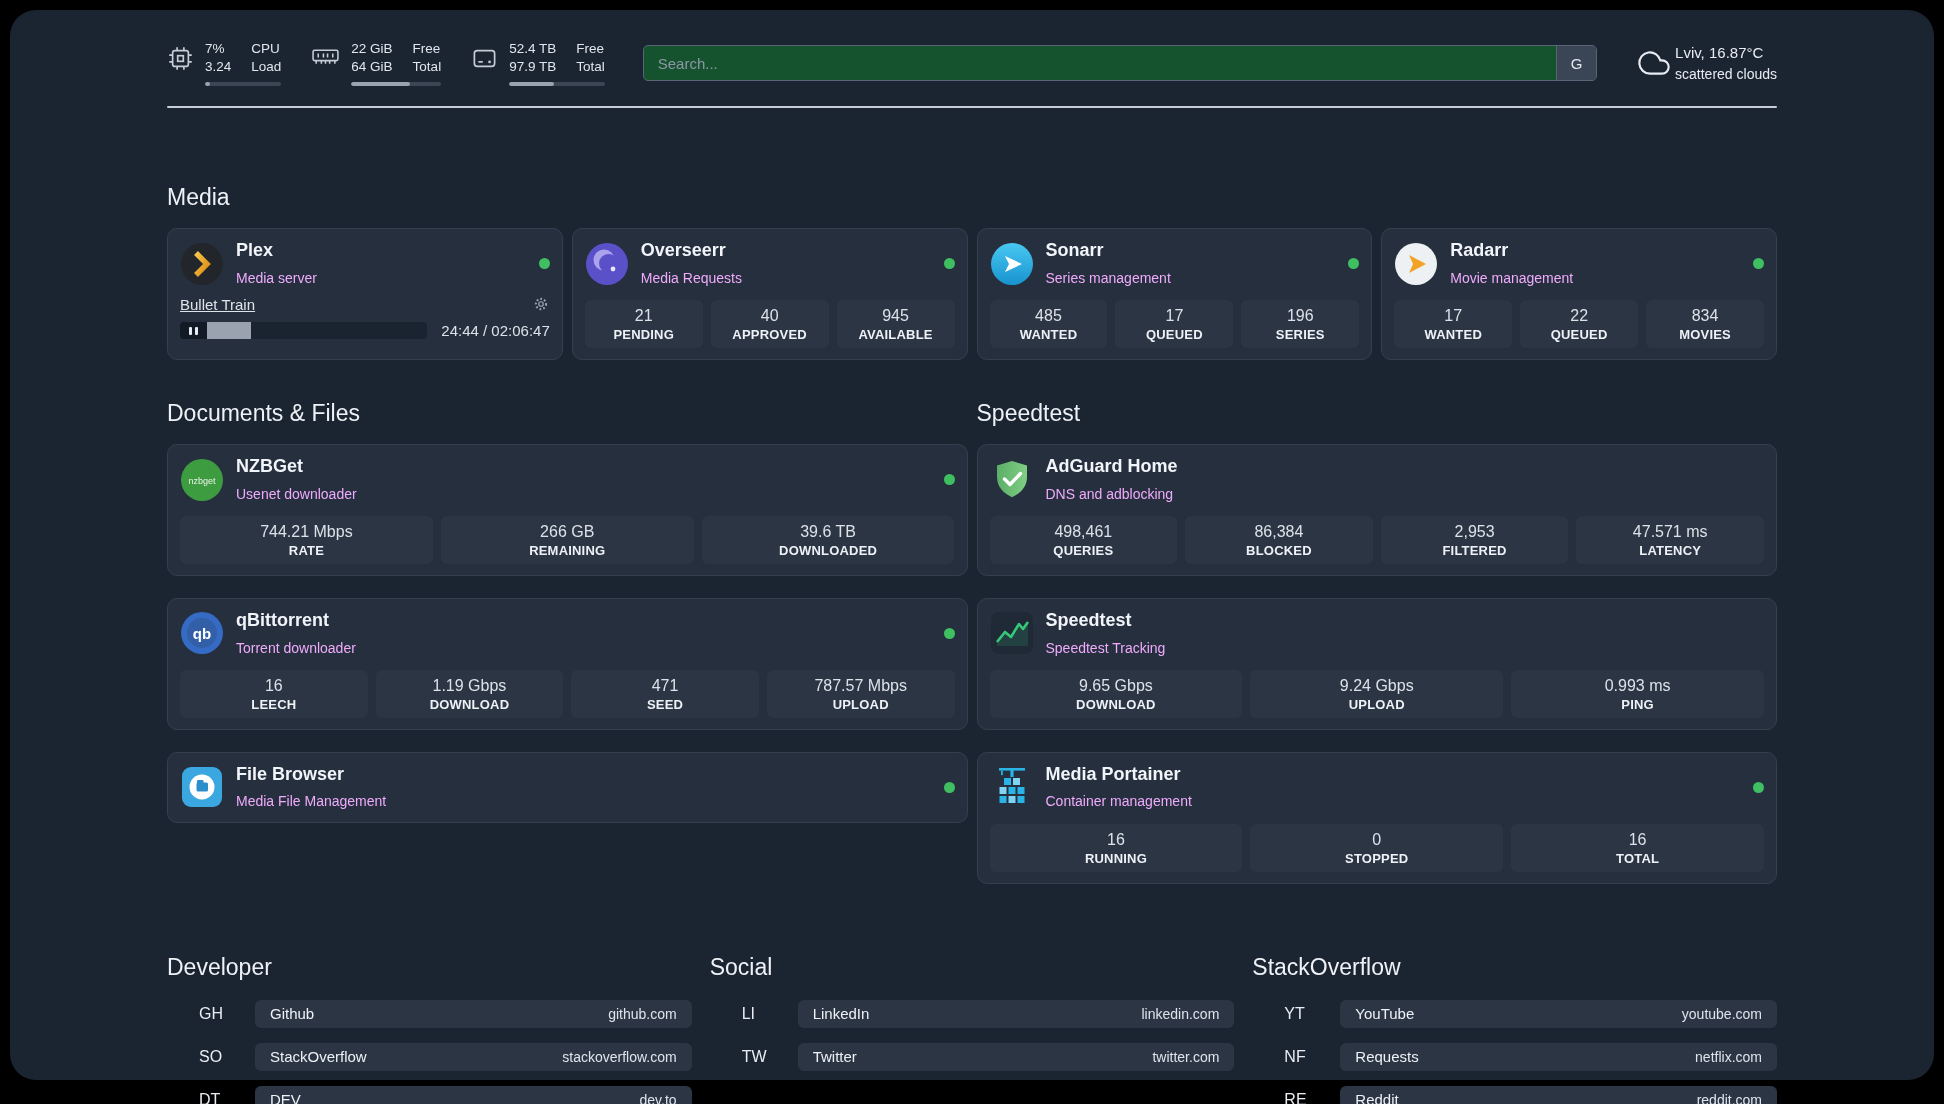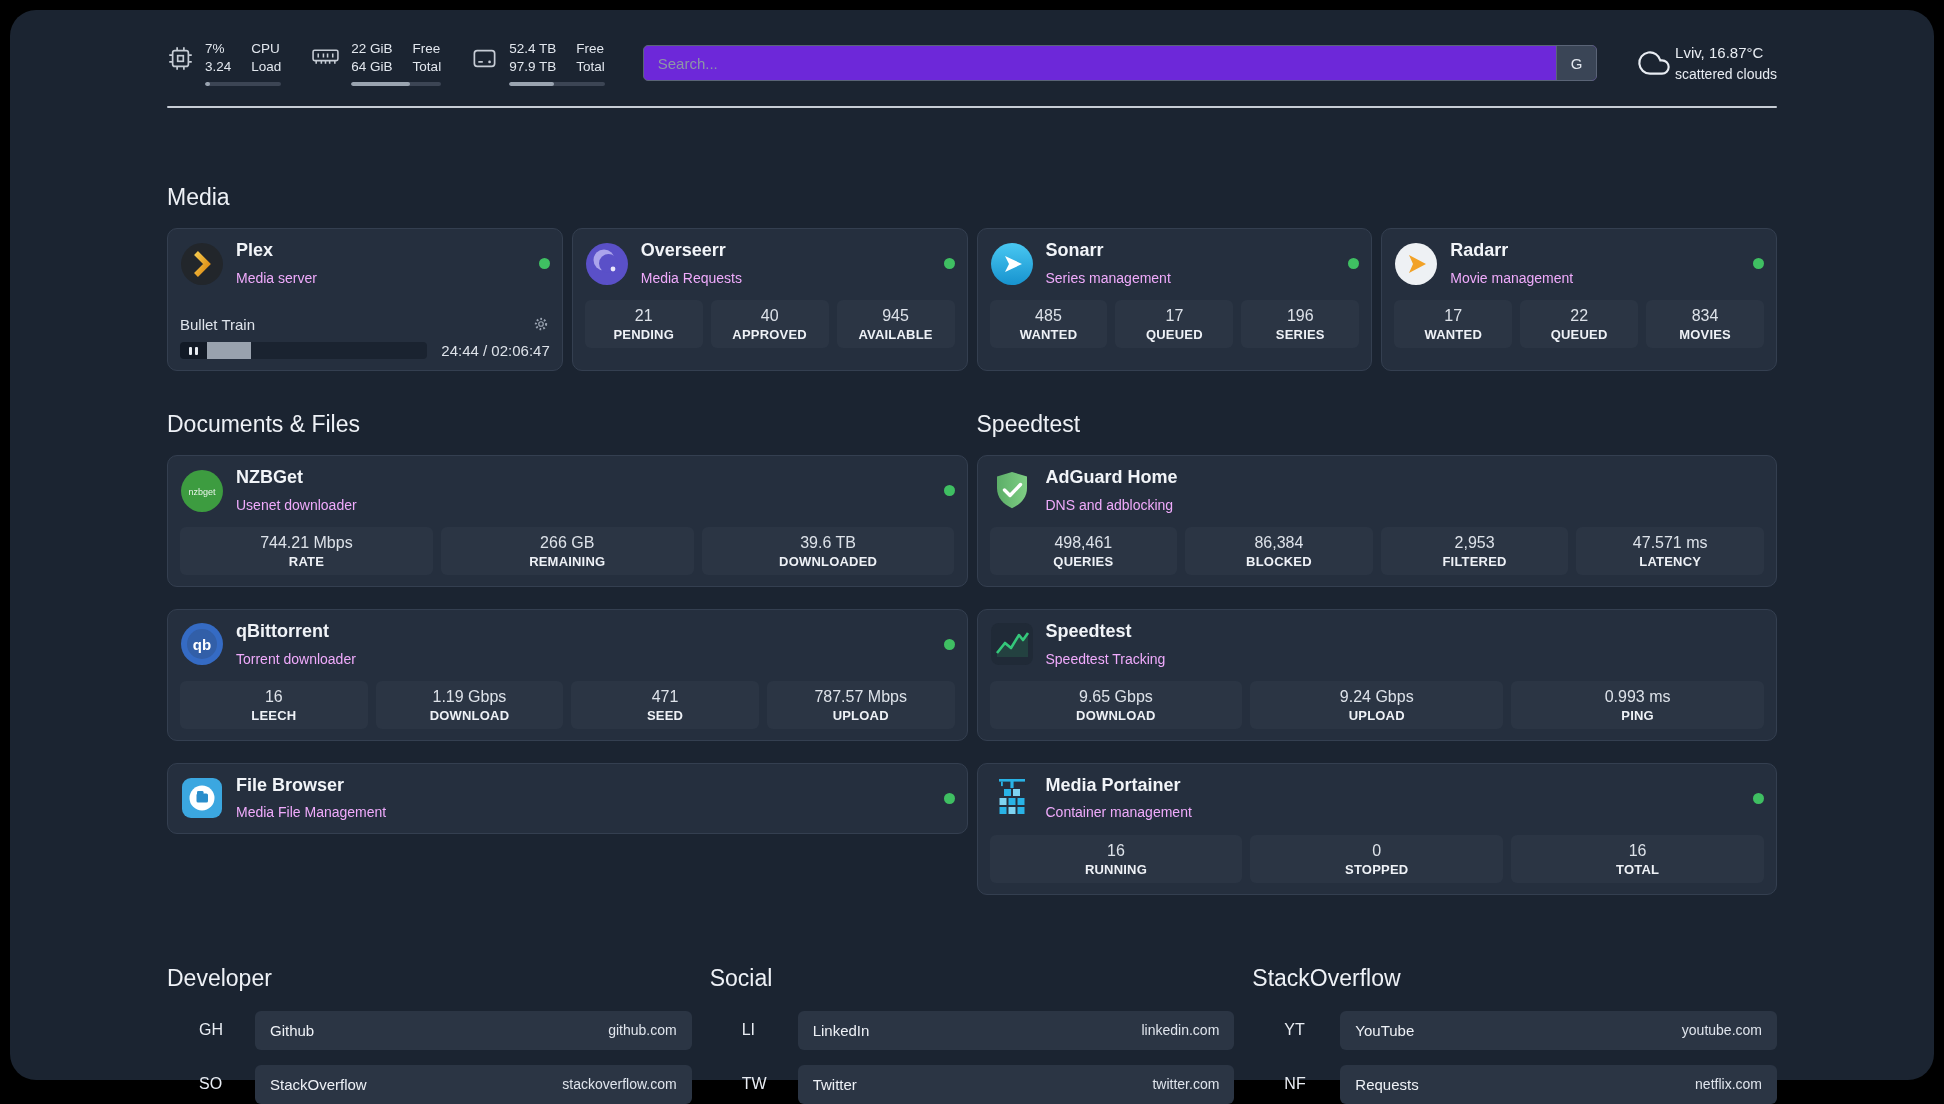--- a/index.html
+++ b/index.html
@@ -11,21 +11,21 @@
 
   
   .topbar{display:flex;align-items:center;}
   .sys{display:flex;align-items:flex-start;gap:11px;margin-right:30px;}
   .sys svg{margin-top:5px;flex:none;}
   .sys-rows{display:flex;gap:20px;}
   .sys-col{display:flex;flex-direction:column;font-size:13.5px;line-height:1.35;color:#e2e7ee;}
   .sys-bar{height:4px;background:#3c4554;border-radius:2px;margin-top:6px;overflow:hidden;}
   .sys-bar i{display:block;height:100%;background:#9aa4b0;border-radius:2px;}
   .search-wrap{flex:1;position:relative;margin:0 36px 0 8px;}
-  .search-input{width:100%;height:36px;background:#6d28d9;border:1px solid #5a6476;border-radius:5px;
+  .search-input{width:100%;height:36px;background:#14532d;border:1px solid #5a6476;border-radius:5px;
                 color:#d6dbe3;font-size:15px;padding:0 58px 0 14px;outline:none;}
   .search-input::placeholder{color:#8d96a6;}
   .g-btn{position:absolute;top:1px;right:1px;bottom:1px;width:40px;background:#3a4556;
          border:none;border-left:1px solid #5a6476;border-radius:0 4px 4px 0;color:#e3e8ef;
          font-size:15px;display:flex;align-items:center;justify-content:center;cursor:pointer;
          font-family:inherit;}
   .weather{display:flex;align-items:center;color:#e8ecf2;}
   .weather-txt{font-size:15px;line-height:1.45;}
   .weather-txt .cond{font-size:14px;}
   .divider{height:2px;background:#c6ccd5;border-radius:1px;margin-top:20px;}
@@ -45,37 +45,37 @@
   .app-meta{min-width:0;}
   .app-name{font-size:18px;font-weight:600;color:#f1f4f8;line-height:1.2;}
   .app-sub{font-size:14px;color:#f0abfc;line-height:1.3;margin-top:7px;}
   .dot{width:11px;height:11px;border-radius:50%;background:#3fbf62;margin-left:auto;flex:none;}
   .stats{display:flex;gap:8px;margin-top:13px;}
   .tile{flex:1;background:#2b3544;border-radius:6px;text-align:center;padding:7px 4px 6px;}
   .tile-value{font-size:16px;color:#dde2e9;white-space:nowrap;}
   .tile-label{font-size:13px;font-weight:700;color:#eef1f6;margin-top:2px;letter-spacing:.2px;}
 
   
-  .np-row{display:flex;align-items:center;justify-content:space-between;margin-top:28px;
-          font-size:15px;color:#dfe4eb;}
+  .np-row{display:flex;align-items:center;justify-content:space-between;margin-top:8px;
+          font-size:15px;color:#dfe4eb;text-decoration:underline;}
   .gear{width:18px;height:18px;flex:none;cursor:pointer;}
   .pb-row{display:flex;align-items:center;margin-top:9px;}
   .pause-btn{width:27px;height:17px;background:#121a26;border:none;border-radius:4px 0 0 4px;
              display:flex;align-items:center;justify-content:center;gap:3px;flex:none;cursor:pointer;}
   .pause-btn i{width:3px;height:8px;background:#e8ecf2;border-radius:1px;}
   .pb-track{flex:1;height:17px;background:#1a2330;border-radius:0 4px 4px 0;overflow:hidden;}
   .pb-fill{height:100%;background:#99a2ae;}
   .pb-time{font-size:15px;color:#dde2e9;margin-left:14px;white-space:nowrap;}
 
   
   .links-grid{display:grid;grid-template-columns:repeat(3,1fr);gap:18px;margin-top:70px;}
   .link-rows{margin-top:19px;display:flex;flex-direction:column;gap:15px;}
   .link-row{display:flex;align-items:center;cursor:pointer;margin-left:32px;}
   .link-abbr{width:56px;font-size:16px;color:#e9edf3;flex:none;}
-  .link-pill{flex:1;height:39px;background:#2b3544;border-radius:6px;display:flex;align-items:center;
+  .link-pill{flex:1;height:28px;background:#2b3544;border-radius:6px;display:flex;align-items:center;
              justify-content:space-between;padding:4px 15px;}
   .link-name{font-size:15px;color:#eef1f6;}
   .link-domain{font-size:14px;color:#dfe4ec;}
 </style>
 </head>
 <body>
 
 <div class="screen">
 
   <div class="topbar">

